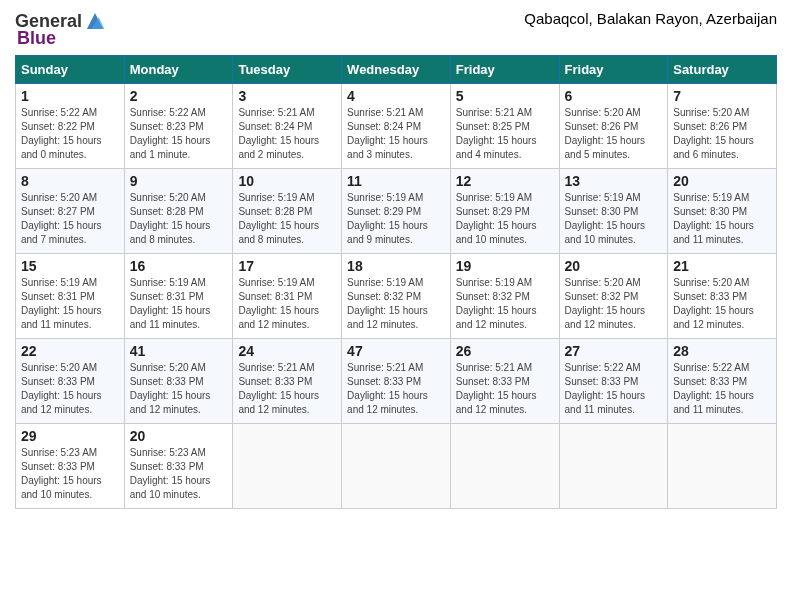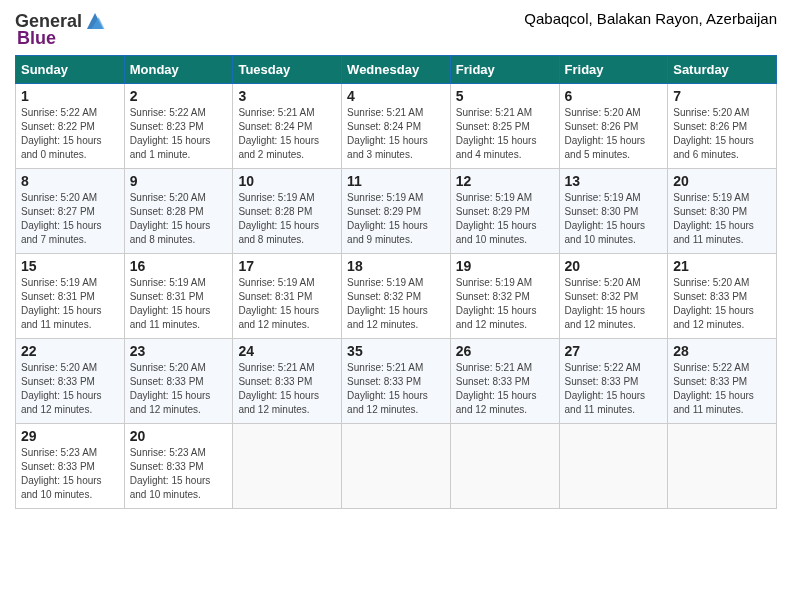--- a/index.html
+++ b/index.html
@@ -149,23 +149,23 @@
         <td><span class="day-number">15</span><span class="day-detail">Sunrise: 5:19 AM<br>Sunset: 8:31 PM<br>Daylight: 15 hours<br>and 11 minutes.</span></td>
         <td><span class="day-number">16</span><span class="day-detail">Sunrise: 5:19 AM<br>Sunset: 8:31 PM<br>Daylight: 15 hours<br>and 11 minutes.</span></td>
         <td><span class="day-number">17</span><span class="day-detail">Sunrise: 5:19 AM<br>Sunset: 8:31 PM<br>Daylight: 15 hours<br>and 12 minutes.</span></td>
         <td><span class="day-number">18</span><span class="day-detail">Sunrise: 5:19 AM<br>Sunset: 8:32 PM<br>Daylight: 15 hours<br>and 12 minutes.</span></td>
         <td><span class="day-number">19</span><span class="day-detail">Sunrise: 5:19 AM<br>Sunset: 8:32 PM<br>Daylight: 15 hours<br>and 12 minutes.</span></td>
         <td><span class="day-number">20</span><span class="day-detail">Sunrise: 5:20 AM<br>Sunset: 8:32 PM<br>Daylight: 15 hours<br>and 12 minutes.</span></td>
         <td><span class="day-number">21</span><span class="day-detail">Sunrise: 5:20 AM<br>Sunset: 8:33 PM<br>Daylight: 15 hours<br>and 12 minutes.</span></td>
       </tr>
       <tr>
         <td><span class="day-number">22</span><span class="day-detail">Sunrise: 5:20 AM<br>Sunset: 8:33 PM<br>Daylight: 15 hours<br>and 12 minutes.</span></td>
-        <td><span class="day-number">23</span><span class="day-detail">Sunrise: 5:20 AM<br>Sunset: 8:33 PM<br>Daylight: 15 hours<br>and 12 minutes.</span></td>
+        <td><span class="day-number">41</span><span class="day-detail">Sunrise: 5:20 AM<br>Sunset: 8:33 PM<br>Daylight: 15 hours<br>and 12 minutes.</span></td>
         <td><span class="day-number">24</span><span class="day-detail">Sunrise: 5:21 AM<br>Sunset: 8:33 PM<br>Daylight: 15 hours<br>and 12 minutes.</span></td>
-        <td><span class="day-number">35</span><span class="day-detail">Sunrise: 5:21 AM<br>Sunset: 8:33 PM<br>Daylight: 15 hours<br>and 12 minutes.</span></td>
+        <td><span class="day-number">47</span><span class="day-detail">Sunrise: 5:21 AM<br>Sunset: 8:33 PM<br>Daylight: 15 hours<br>and 12 minutes.</span></td>
         <td><span class="day-number">26</span><span class="day-detail">Sunrise: 5:21 AM<br>Sunset: 8:33 PM<br>Daylight: 15 hours<br>and 12 minutes.</span></td>
         <td><span class="day-number">27</span><span class="day-detail">Sunrise: 5:22 AM<br>Sunset: 8:33 PM<br>Daylight: 15 hours<br>and 11 minutes.</span></td>
         <td><span class="day-number">28</span><span class="day-detail">Sunrise: 5:22 AM<br>Sunset: 8:33 PM<br>Daylight: 15 hours<br>and 11 minutes.</span></td>
       </tr>
       <tr>
         <td><span class="day-number">29</span><span class="day-detail">Sunrise: 5:23 AM<br>Sunset: 8:33 PM<br>Daylight: 15 hours<br>and 10 minutes.</span></td>
         <td><span class="day-number">20</span><span class="day-detail">Sunrise: 5:23 AM<br>Sunset: 8:33 PM<br>Daylight: 15 hours<br>and 10 minutes.</span></td>
         <td class="empty-cell"></td>
         <td class="empty-cell"></td>
         <td class="empty-cell"></td>

